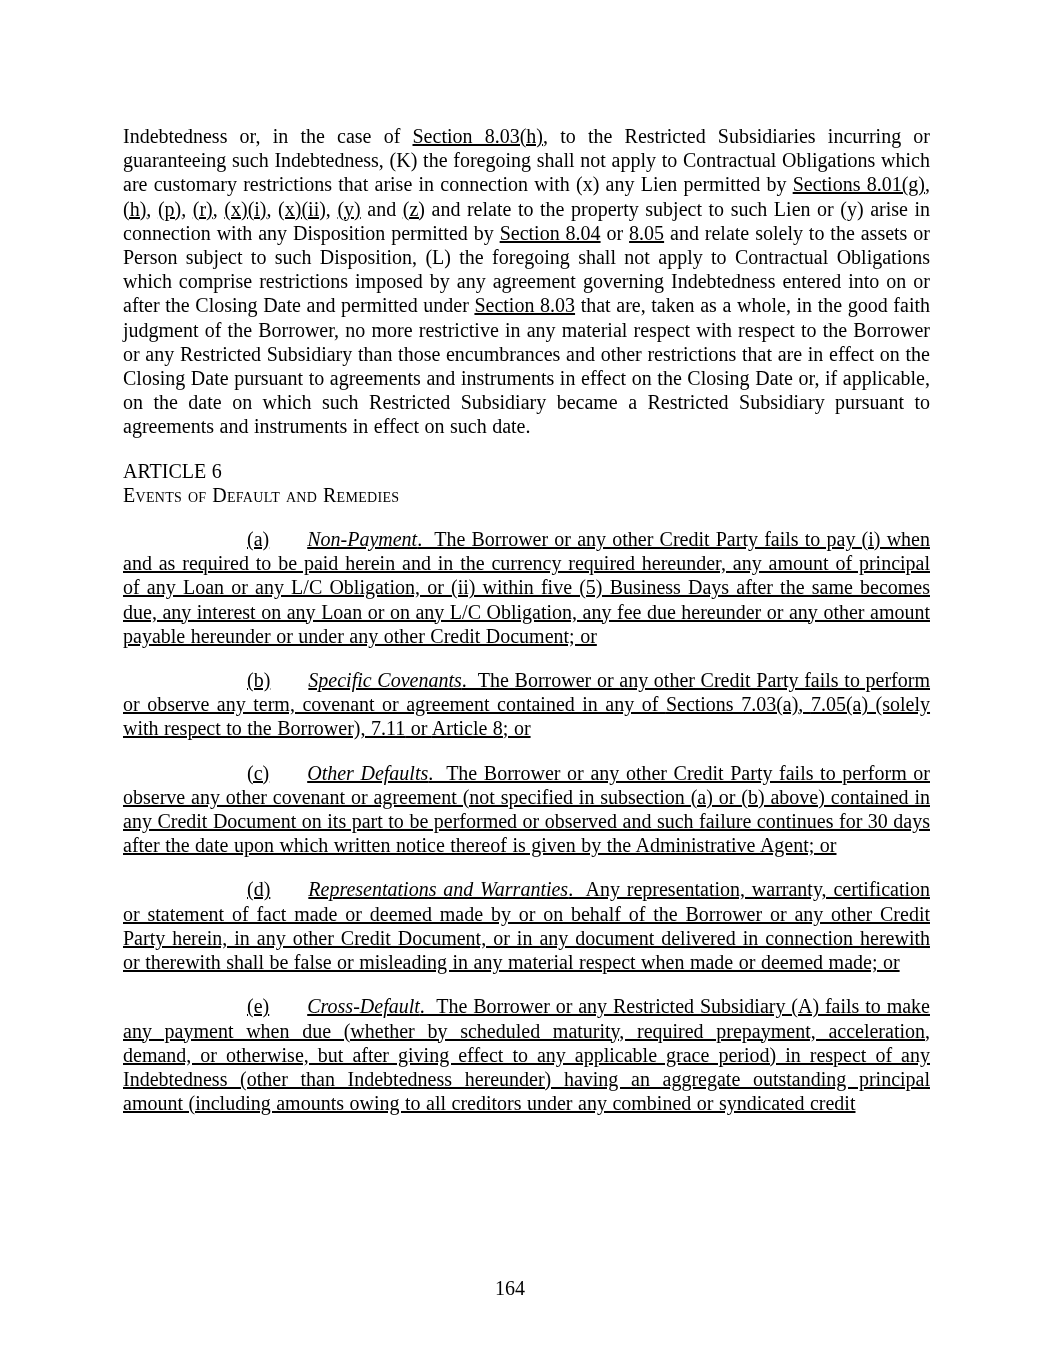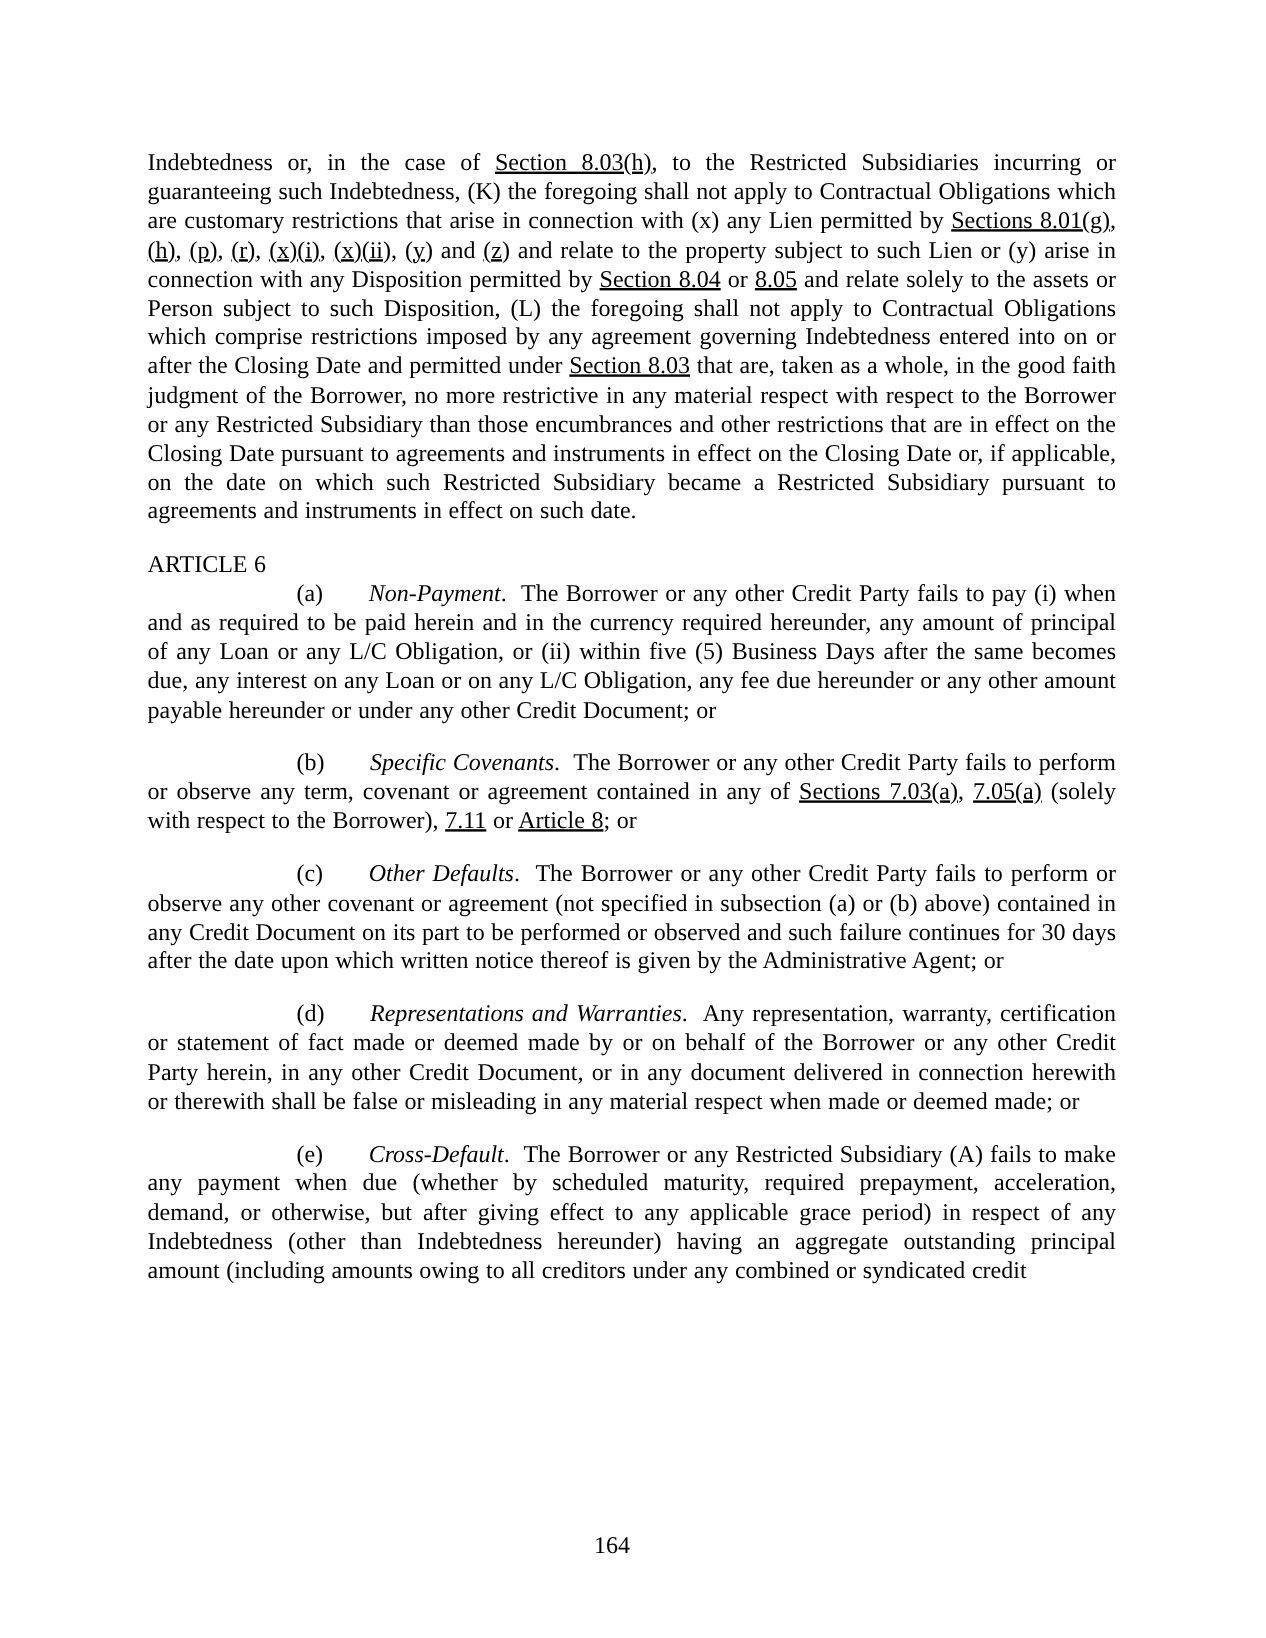--- a/index.html
+++ b/index.html
@@ -25,21 +25,21 @@
     margin: 0 0 20px 0;
     text-align: justify;
     font-size: 20px;
     line-height: 24.2px;
     word-spacing: 0.5px;
   }
   p.block.tight { margin-bottom: 0; }
   .center { text-align: center; text-indent: 0; }
   .smallcaps { font-variant: small-caps; letter-spacing: 0.3px; }
   .ind-half { text-indent: 62px; }
-  .ind-one { text-indent: 124px; }
+  .ind-one { text-indent: 124px; text-decoration: underline; }
   .run-u { text-decoration: underline; }
   .run-i { font-style: italic; }
   .run-b { font-weight: bold; }
   .tab { display: inline-block; height: 1px; }
   .page-number {
     position: absolute;
     left: 0;
     top: 1276px;
     width: 1020px;
     text-align: center;
@@ -47,20 +47,21 @@
     line-height: 24.2px;
   }
 </style>
 </head>
 <body>
 
 <div class="doc-body">
   <div>
       <p class="block"><span class="">Indebtedness or, in the case of </span><span class="run-u">Section 8.03(h)</span><span class="">, to the Restricted Subsidiaries incurring or guaranteeing such Indebtedness, (K) the foregoing shall not apply to Contractual Obligations which are customary restrictions that arise in connection with (x) any Lien permitted by </span><span class="run-u">Sections 8.01(g)</span><span class="">, </span><span class="run-u">(h)</span><span class="">, </span><span class="run-u">(p)</span><span class="">, </span><span class="run-u">(r)</span><span class="">, </span><span class="run-u">(x)(i)</span><span class="">, </span><span class="run-u">(x)(ii)</span><span class="">, </span><span class="run-u">(y)</span><span class=""> and </span><span class="run-u">(z)</span><span class=""> and relate to the property subject to such Lien or (y) arise in connection with any Disposition permitted by </span><span class="run-u">Section 8.04</span><span class=""> or </span><span class="run-u">8.05</span><span class=""> and relate solely to the assets or Person subject to such Disposition, (L) the foregoing shall not apply to Contractual Obligations which comprise restrictions imposed by any agreement governing Indebtedness entered into on or after the Closing Date and permitted under </span><span class="run-u">Section 8.03</span><span class=""> that are, taken as a whole, in the good faith judgment of the Borrower, no more restrictive in any material respect with respect to the Borrower or any Restricted Subsidiary than those encumbrances and other restrictions that are in effect on the Closing Date pursuant to agreements and instruments in effect on the Closing Date or, if applicable, on the date on which such Restricted Subsidiary became a Restricted Subsidiary pursuant to agreements and instruments in effect on such date.</span></p>
       <p class="block center tight"><span class="">ARTICLE 6</span></p>
+      <p class="block center smallcaps"><span class="">Events of Default and Remedies</span></p>
       <p class="block ind-one"><span class="">(a)</span><span class="tab" style="width: 38px;"></span><span class="run-i">Non-Payment</span><span class="">.&nbsp; The Borrower or any other Credit Party fails to pay (i) when and as required to be paid herein and in the currency required hereunder, any amount of principal of any Loan or any L/C Obligation, or (ii) within five (5) Business Days after the same becomes due, any interest on any Loan or on any L/C Obligation, any fee due hereunder or any other amount payable hereunder or under any other Credit Document; or</span></p>
       <p class="block ind-one"><span class="">(b)</span><span class="tab" style="width: 38px;"></span><span class="run-i">Specific Covenants</span><span class="">.&nbsp; The Borrower or any other Credit Party fails to perform or observe any term, covenant or agreement contained in any of </span><span class="run-u">Sections 7.03(a)</span><span class="">, </span><span class="run-u">7.05(a)</span><span class=""> (solely with respect to the Borrower), </span><span class="run-u">7.11</span><span class=""> or </span><span class="run-u">Article 8</span><span class="">; or</span></p>
       <p class="block ind-one"><span class="">(c)</span><span class="tab" style="width: 38px;"></span><span class="run-i">Other Defaults</span><span class="">.&nbsp; The Borrower or any other Credit Party fails to perform or observe any other covenant or agreement (not specified in subsection (a) or (b) above) contained in any Credit Document on its part to be performed or observed and such failure continues for 30 days after the date upon which written notice thereof is given by the Administrative Agent; or</span></p>
       <p class="block ind-one"><span class="">(d)</span><span class="tab" style="width: 38px;"></span><span class="run-i">Representations and Warranties</span><span class="">.&nbsp; Any representation, warranty, certification or statement of fact made or deemed made by or on behalf of the Borrower or any other Credit Party herein, in any other Credit Document, or in any document delivered in connection herewith or therewith shall be false or misleading in any material respect when made or deemed made; or</span></p>
       <p class="block ind-one"><span class="">(e)</span><span class="tab" style="width: 38px;"></span><span class="run-i">Cross-Default</span><span class="">.&nbsp; The Borrower or any Restricted Subsidiary (A) fails to make any payment when due (whether by scheduled maturity, required prepayment, acceleration, demand, or otherwise, but after giving effect to any applicable grace period) in respect of any Indebtedness (other than Indebtedness hereunder) having an aggregate outstanding principal amount (including amounts owing to all creditors under any combined or syndicated credit</span></p>
     </div>
 </div>
 
 <div class="page-number">164</div>
 

